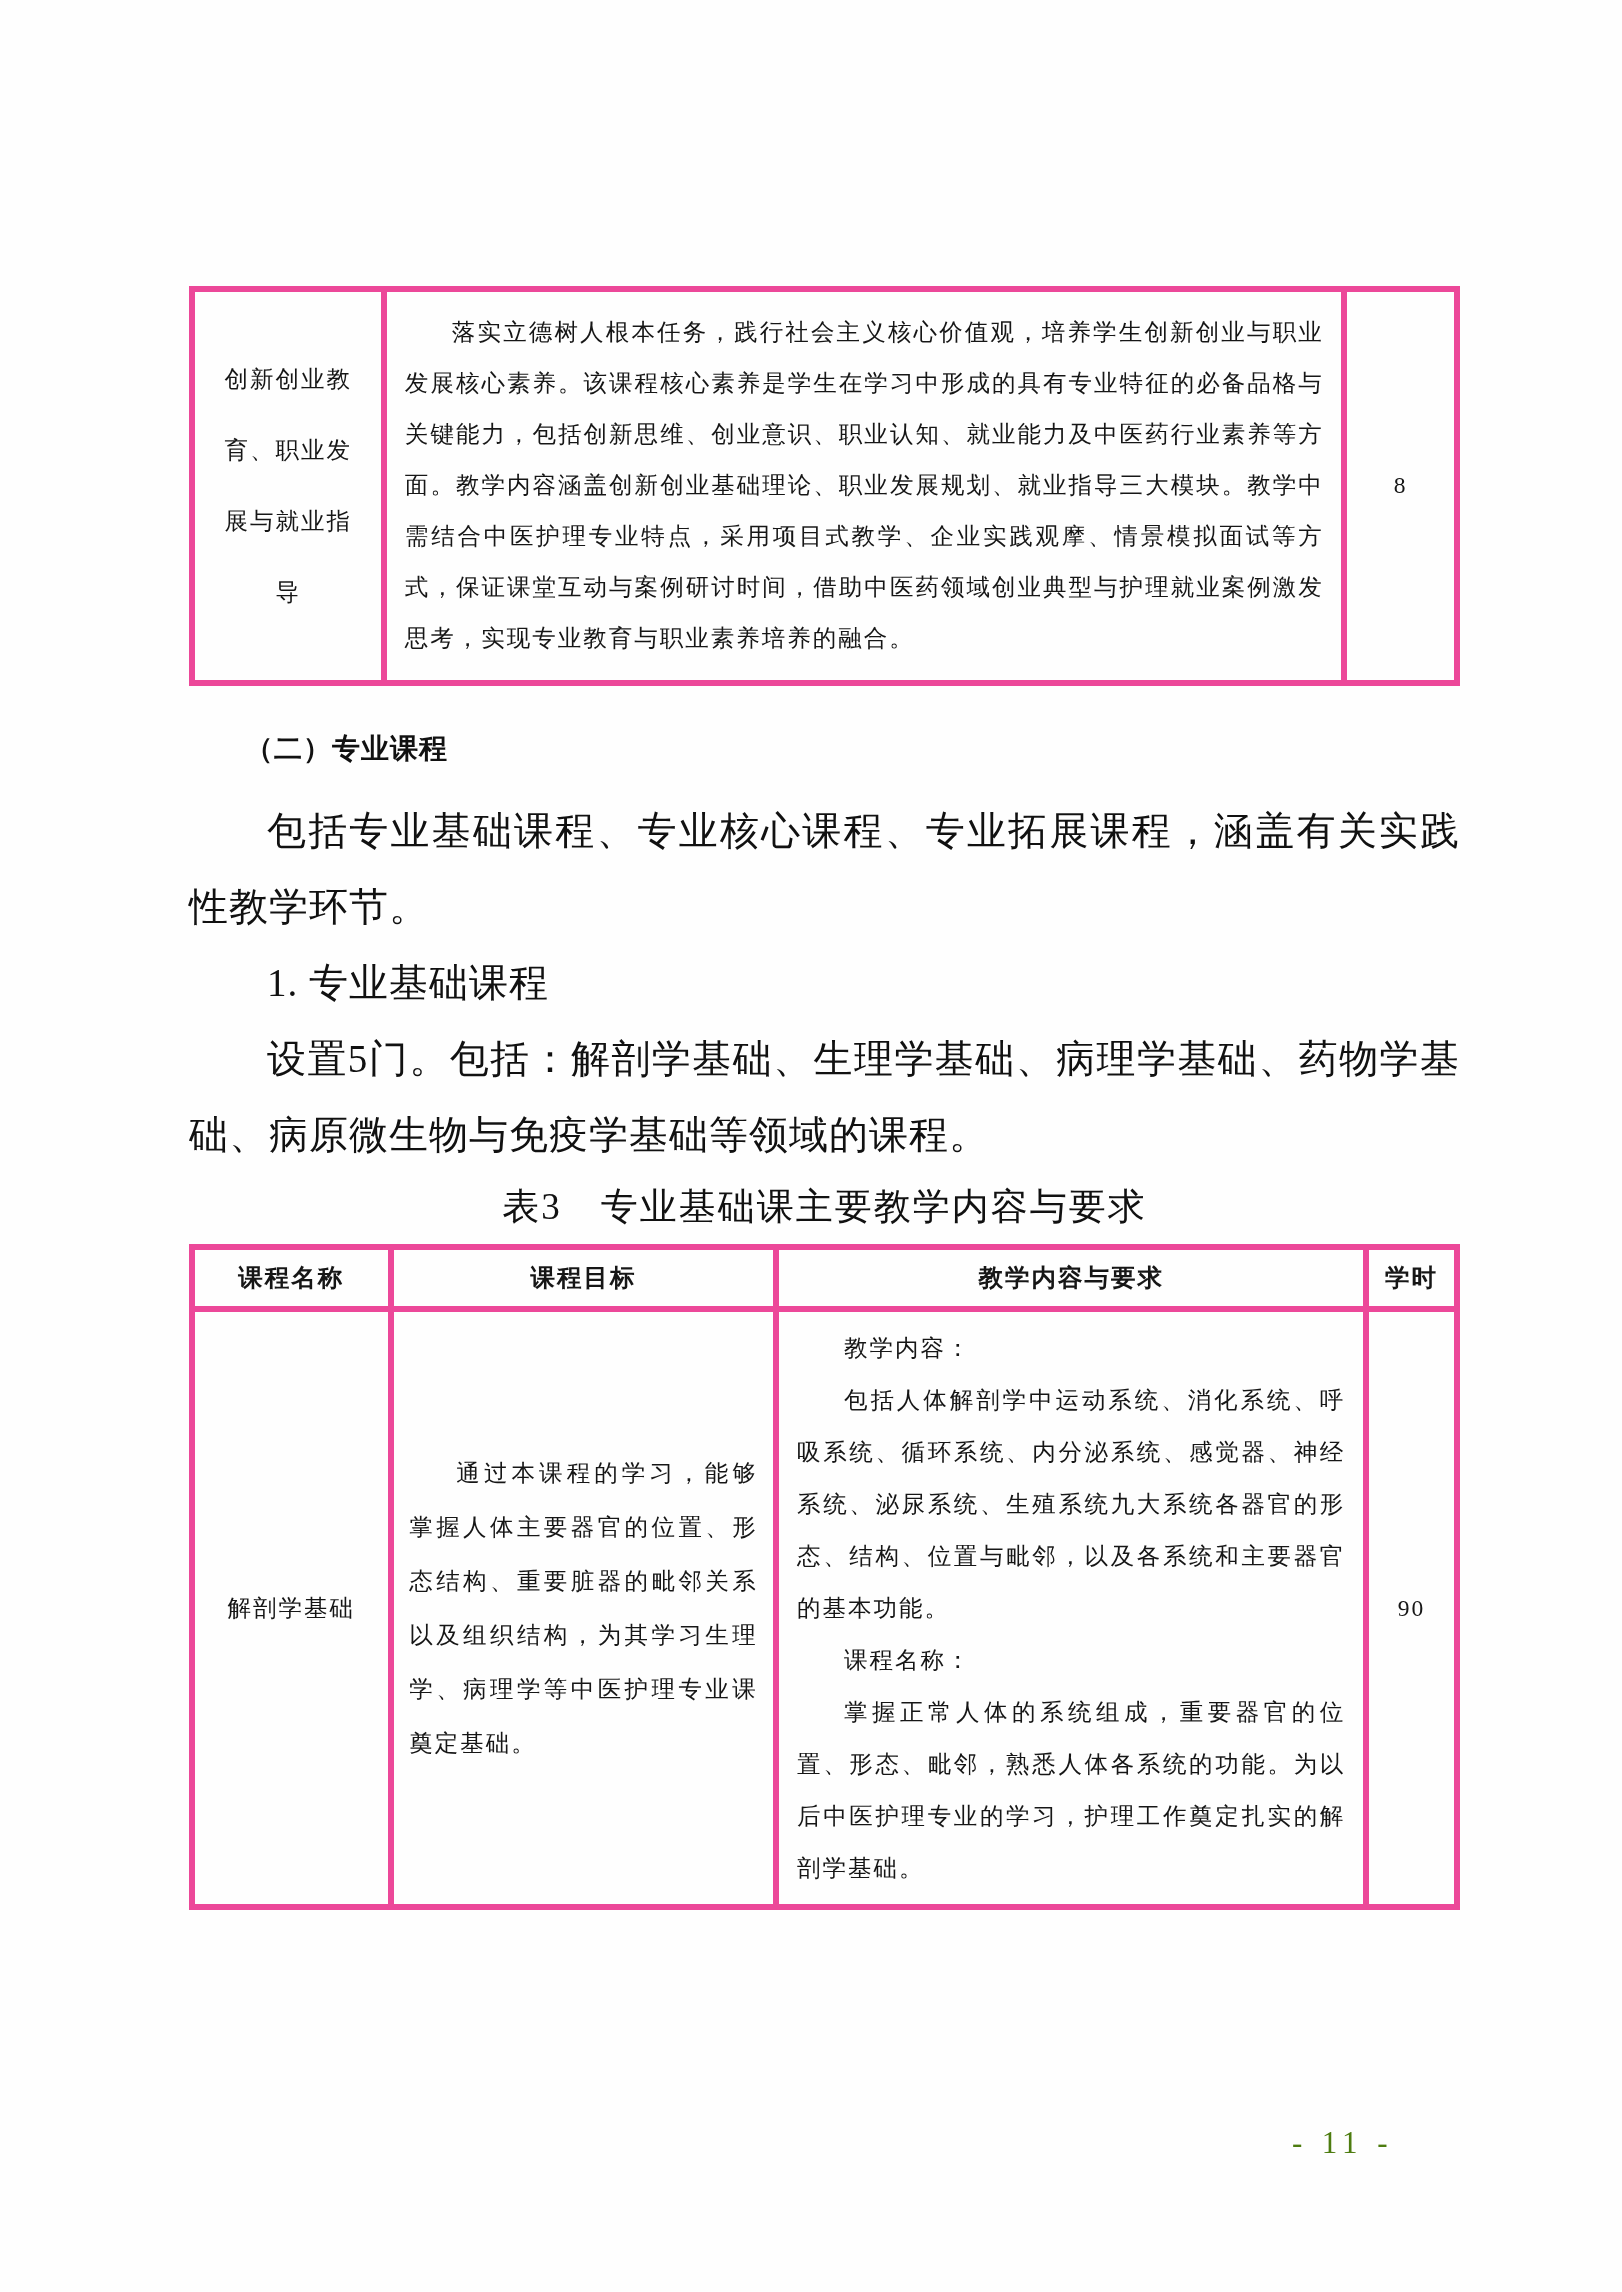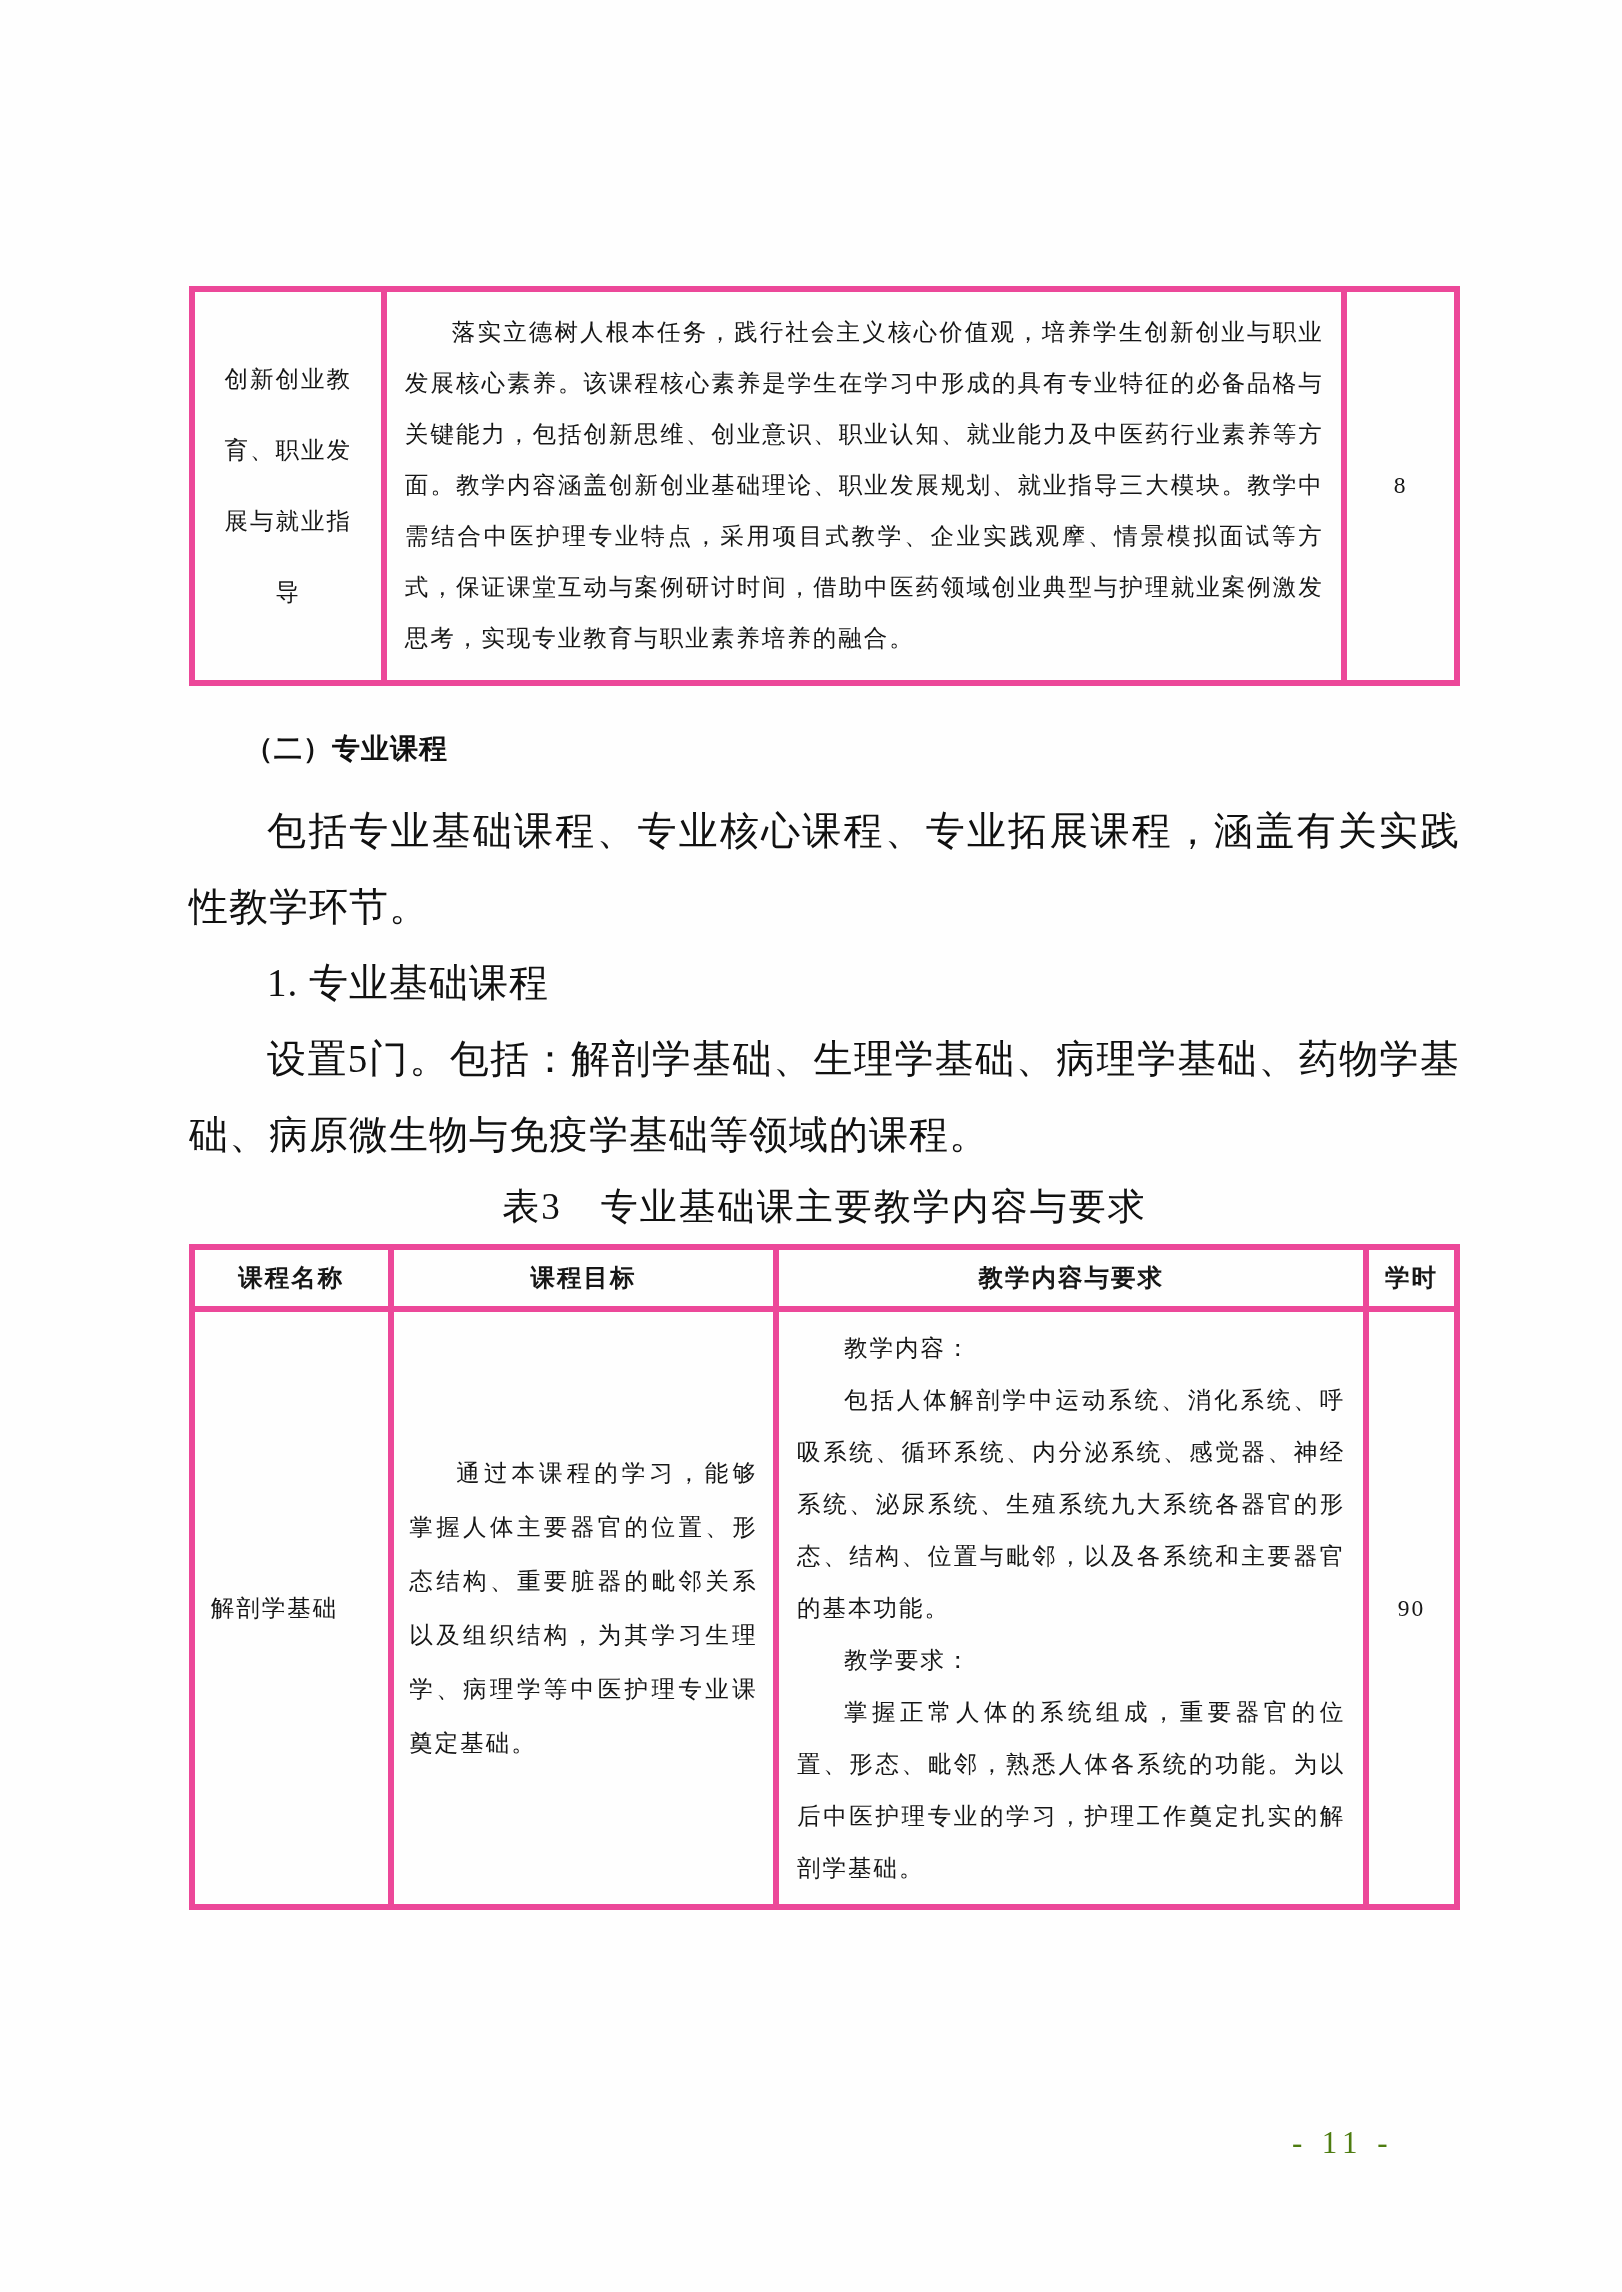--- a/index.html
+++ b/index.html
@@ -52,21 +52,21 @@
   }
   #cont-table .cell-desc {
     text-align: justify;
     line-height: 51px;
     padding: 7.8px 17.6px;
   }
   #cont-table .cell-desc p { margin: 0; text-indent: 2em; }
   #cont-table .cell-hours, .hours-col { text-align: center; }
 
   
-  #table3 .cell-name { text-align: left; margin-top: 44px; }
+  #table3 .cell-name { text-align: center; margin-top: 44px; }
   #table3 .cell-objective {
     text-align: justify;
     line-height: 54px;
     padding: 7.8px 15.7px;
     margin-left: 35px;
   }
   #table3 .cell-objective p { margin: 0; text-indent: 2em; }
   #table3 .cell-content {
     vertical-align: top;
     text-align: justify;
@@ -169,21 +169,21 @@
       </thead>
       <tbody>
         <tr>
           <td class="cell-name">解剖学基础</td>
           <td class="cell-objective">
             <p>通过本课程的学习，能够掌握人体主要器官的位置、形态结构、重要脏器的毗邻关系以及组织结构，为其学习生理学、病理学等中医护理专业课奠定基础。</p>
           </td>
           <td class="cell-content">
             <p>教学内容：</p>
             <p>包括人体解剖学中运动系统、消化系统、呼吸系统、循环系统、内分泌系统、感觉器、神经系统、泌尿系统、生殖系统九大系统各器官的形态、结构、位置与毗邻，以及各系统和主要器官的基本功能。</p>
-            <p>教学要求：</p>
+            <p>课程名称：</p>
             <p>掌握正常人体的系统组成，重要器官的位置、形态、毗邻，熟悉人体各系统的功能。为以后中医护理专业的学习，护理工作奠定扎实的解剖学基础。</p>
           </td>
           <td class="cell-hours hours-col">90</td>
         </tr>
       </tbody>
     </table>
 
   </div>
 
   <div id="page-number">- 11 -</div>

